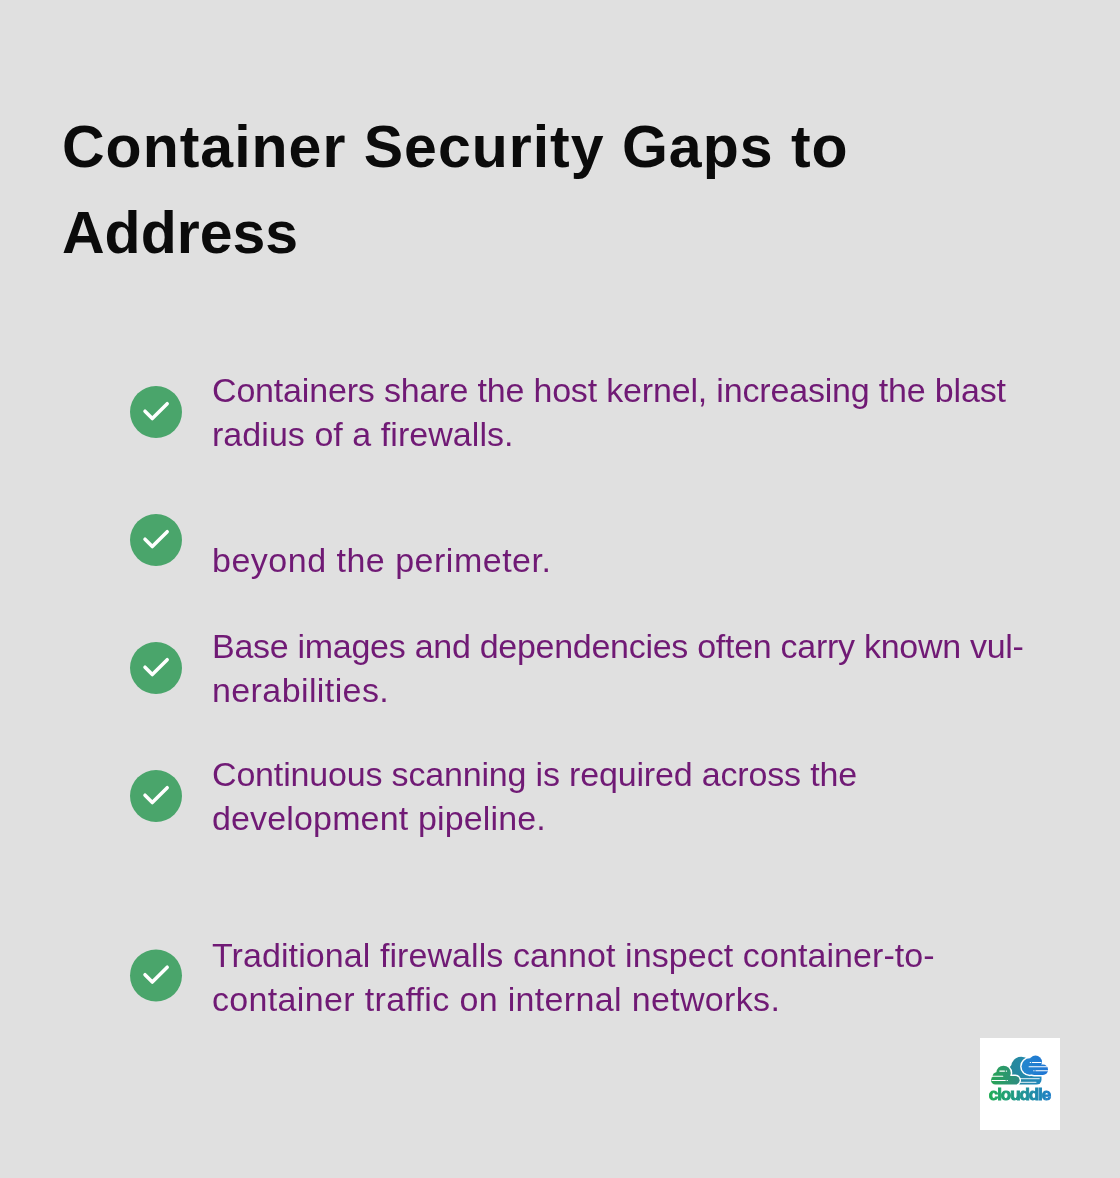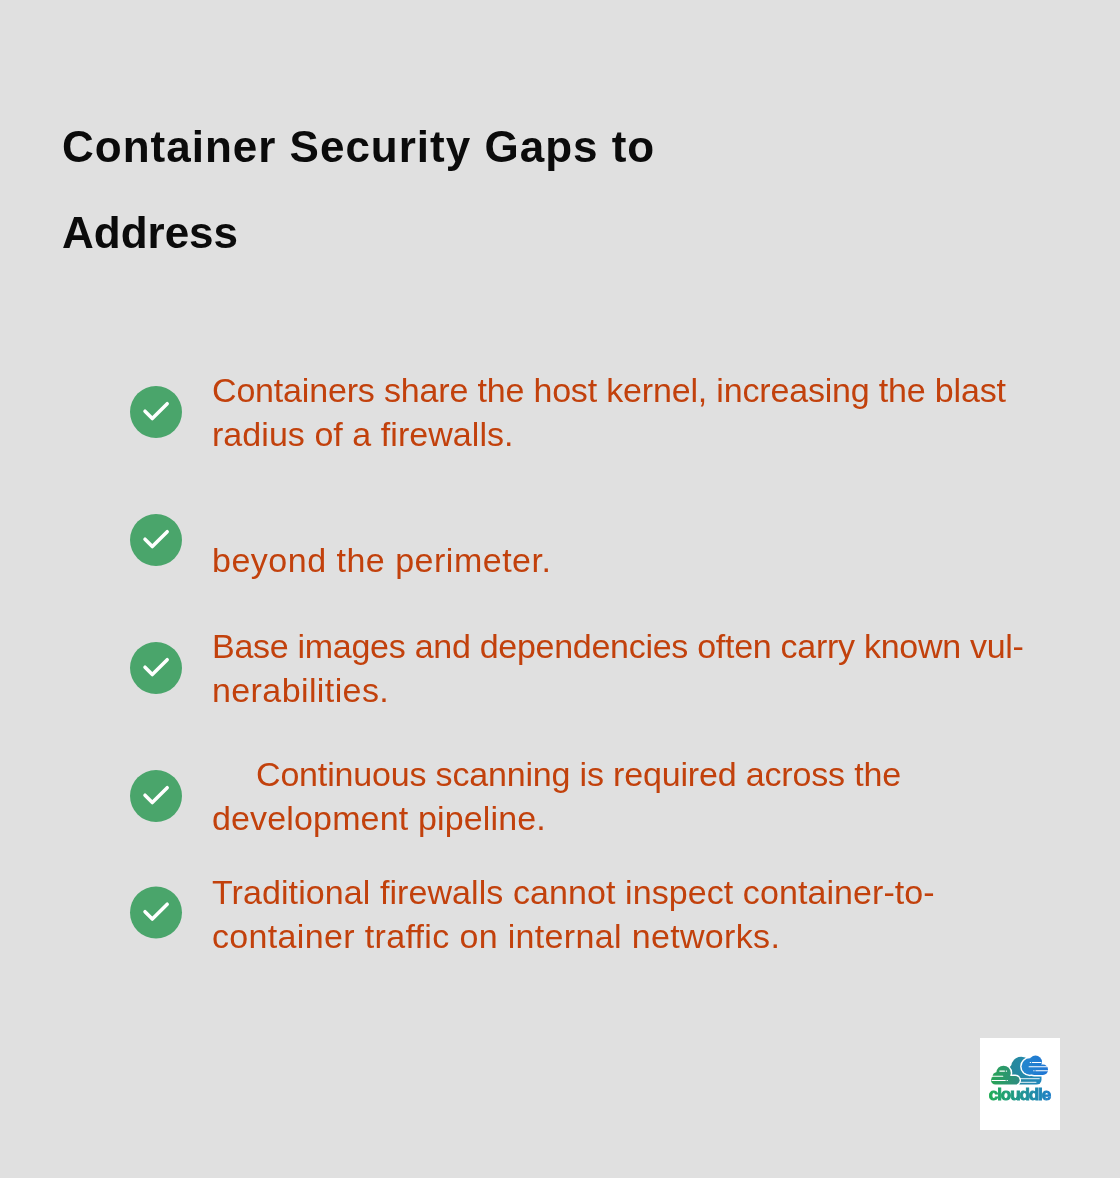--- a/index.html
+++ b/index.html
@@ -1,25 +1,25 @@
 <!DOCTYPE html>
 <html><head>
 <meta charset="utf-8">
 <style>
 html,body{margin:0;padding:0;}
 body{width:1120px;height:1178px;background:#e0e0e0;font-family:"Liberation Sans",sans-serif;position:relative;overflow:hidden;}
-.h{position:absolute;left:62px;top:104px;font-size:44px;font-weight:bold;color:#0b0b0b;line-height:86px;}
+.h{position:absolute;left:62px;top:104px;font-size:59px;font-weight:bold;color:#0b0b0b;line-height:86px;}
 .h .w{letter-spacing:1px;}
 .item{position:absolute;left:130px;display:flex;align-items:center;height:88px;}
 .ic{width:52px;height:52px;border-radius:50%;background:#4aa56b;flex:none;margin-right:30px;}
-.t{font-size:34px;line-height:44px;color:#c2410c;white-space:nowrap;}
+.t{font-size:34px;line-height:44px;color:#701a75;white-space:nowrap;}
 .a1{letter-spacing:-0.175px;}.b1{letter-spacing:0.05px;}
 .a2{letter-spacing:0.076px;}.b2{letter-spacing:0.5px;}
 .a3{letter-spacing:-0.28px;text-align:center;}.b3{letter-spacing:0.4px;}
-.a4{letter-spacing:-0.17px;margin-left:44px;}.b4{letter-spacing:0.15px;}
+.a4{letter-spacing:-0.17px;}.b4{letter-spacing:0.15px;}
 .a5{letter-spacing:0.08px;}.b5{letter-spacing:0.34px;}
 .logo{position:absolute;left:980px;top:1038px;width:80px;height:92px;background:#ffffff;}
 </style>
 </head>
 <body>
 <div class="h"><span class="w">Container Security Gaps to</span><br>Address</div>
 <div class="item" style="top:368px">
     <div class="ic"><svg width="52" height="52" viewBox="0 0 52 52">
         <path d="M15 25.2 L22.3 32.6 L37.2 17.7" fill="none" stroke="#ffffff" stroke-width="3.5" stroke-linecap="round" stroke-linejoin="round"></path>
       </svg></div>
@@ -36,21 +36,21 @@
         <path d="M15 25.2 L22.3 32.6 L37.2 17.7" fill="none" stroke="#ffffff" stroke-width="3.5" stroke-linecap="round" stroke-linejoin="round"></path>
       </svg></div>
     <div class="t"><span class="a3">Base images and dependencies often carry known vul-</span><br><span class="b3">nerabilities.</span></div>
   </div>
 <div class="item" style="top:752px">
     <div class="ic"><svg width="52" height="52" viewBox="0 0 52 52">
         <path d="M15 25.2 L22.3 32.6 L37.2 17.7" fill="none" stroke="#ffffff" stroke-width="3.5" stroke-linecap="round" stroke-linejoin="round"></path>
       </svg></div>
     <div class="t"><span class="a4">Continuous scanning is required across the</span><br><span class="b4">development pipeline.</span></div>
   </div>
-<div class="item" style="top:870px">
+<div class="item" style="top:933px">
     <div class="ic" style="transform:translateY(-1.5px)"><svg width="52" height="52" viewBox="0 0 52 52">
         <path d="M15 25.2 L22.3 32.6 L37.2 17.7" fill="none" stroke="#ffffff" stroke-width="3.5" stroke-linecap="round" stroke-linejoin="round"></path>
       </svg></div>
     <div class="t"><span class="a5">Traditional firewalls cannot inspect container-to-</span><br><span class="b5">container traffic on internal networks.</span></div>
   </div>
 <div class="logo">
 <svg width="80" height="80" viewBox="0 0 80 80">
   <defs>
     <linearGradient id="gL" x1="11" y1="0" x2="39.6" y2="0" gradientUnits="userSpaceOnUse">
       <stop offset="0" stop-color="#28a455"></stop>

